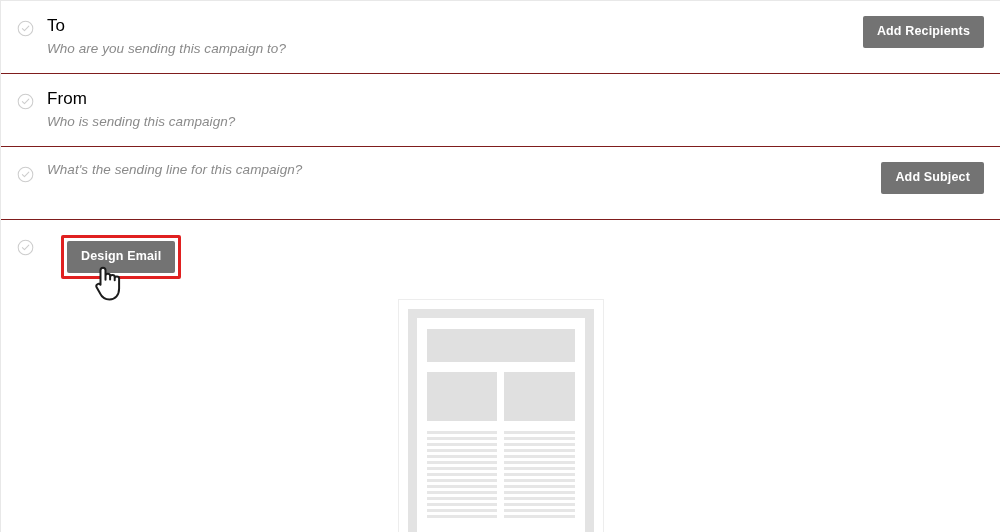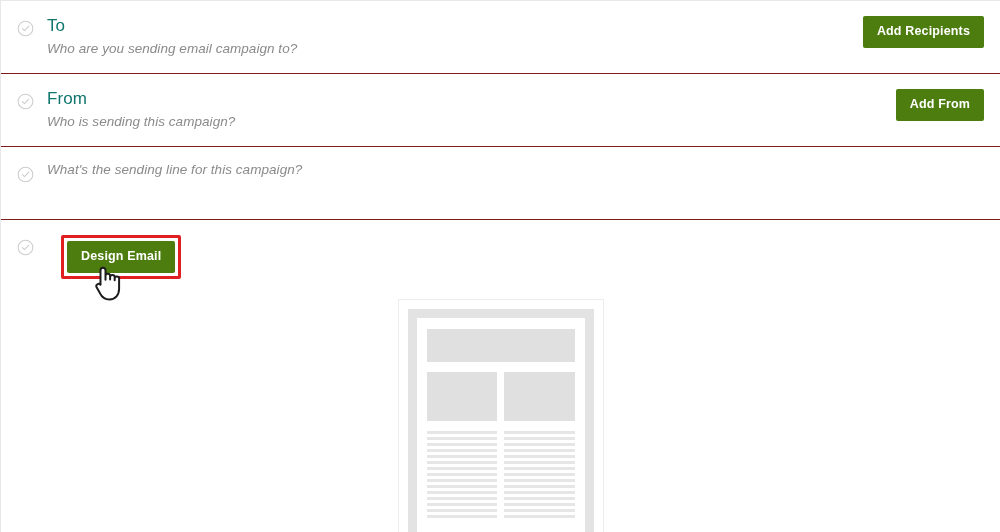--- a/index.html
+++ b/index.html
@@ -53,21 +53,21 @@
 
   .row-text {
     flex: 1 1 auto;
     min-width: 0;
     padding-top: 0;
   }
 
   .row-title {
     font-size: 17px;
     font-weight: 400;
-    color: #0f766e;
+    color: #000000;
     line-height: 22px;
     letter-spacing: 0.1px;
     margin: 0 0 3px 0;
   }
 
   .row-desc {
     font-size: 13.5px;
     font-style: italic;
     color: #8a8a8a;
     line-height: 18px;
@@ -77,21 +77,21 @@
 
   .row-action {
     flex: 0 0 auto;
     position: relative;
     margin-left: 14px;
     padding-top: 1px;
   }
 
   .action-btn {
     display: inline-block;
-    background: #4d7c0f;
+    background: #737373;
     color: #ffffff;
     font-size: 12.5px;
     font-weight: bold;
     line-height: 1;
     padding: 9px 14px 10px 14px;
     border: 0;
     border-radius: 2px;
     cursor: pointer;
     white-space: nowrap;
     letter-spacing: 0.15px;
@@ -197,56 +197,56 @@
   <div class="section-row">
     <div class="row-inner">
       <span class="status-icon">
         <svg viewBox="0 0 20 20" fill="none" xmlns="http://www.w3.org/2000/svg">
           <circle cx="10" cy="10" r="8.6" stroke="#cdcdcd" stroke-width="1.2" fill="none"></circle>
           <path d="M6.3 10.1 L8.8 12.6 L13.9 7.2" stroke="#cdcdcd" stroke-width="1.2" fill="none" stroke-linecap="round" stroke-linejoin="round"></path>
         </svg>
       </span>
       <div class="row-text">
         <div class="row-title">To</div>
-        <div class="row-desc">Who are you sending email campaign to?</div>
+        <div class="row-desc">Who are you sending this campaign to?</div>
       </div>
       <div class="row-action">
         <button class="action-btn">Add Recipients</button>
       </div>
     </div>
   </div>
 
   <div class="section-row">
     <div class="row-inner">
       <span class="status-icon">
         <svg viewBox="0 0 20 20" fill="none" xmlns="http://www.w3.org/2000/svg">
           <circle cx="10" cy="10" r="8.6" stroke="#cdcdcd" stroke-width="1.2" fill="none"></circle>
           <path d="M6.3 10.1 L8.8 12.6 L13.9 7.2" stroke="#cdcdcd" stroke-width="1.2" fill="none" stroke-linecap="round" stroke-linejoin="round"></path>
         </svg>
       </span>
       <div class="row-text">
         <div class="row-title">From</div>
         <div class="row-desc">Who is sending this campaign?</div>
       </div>
-      <div class="row-action">
-        <button class="action-btn">Add From</button>
-      </div>
     </div>
   </div>
 
   <div class="section-row">
     <div class="row-inner">
       <span class="status-icon">
         <svg viewBox="0 0 20 20" fill="none" xmlns="http://www.w3.org/2000/svg">
           <circle cx="10" cy="10" r="8.6" stroke="#cdcdcd" stroke-width="1.2" fill="none"></circle>
           <path d="M6.3 10.1 L8.8 12.6 L13.9 7.2" stroke="#cdcdcd" stroke-width="1.2" fill="none" stroke-linecap="round" stroke-linejoin="round"></path>
         </svg>
       </span>
       <div class="row-text">
         <div class="row-desc">What's the sending line for this campaign?</div>
+      </div>
+      <div class="row-action">
+        <button class="action-btn">Add Subject</button>
       </div>
     </div>
   </div>
 
   <div class="section-row">
     <div class="row-inner">
       <span class="status-icon">
         <svg viewBox="0 0 20 20" fill="none" xmlns="http://www.w3.org/2000/svg">
           <circle cx="10" cy="10" r="8.6" stroke="#cdcdcd" stroke-width="1.2" fill="none"></circle>
           <path d="M6.3 10.1 L8.8 12.6 L13.9 7.2" stroke="#cdcdcd" stroke-width="1.2" fill="none" stroke-linecap="round" stroke-linejoin="round"></path>

